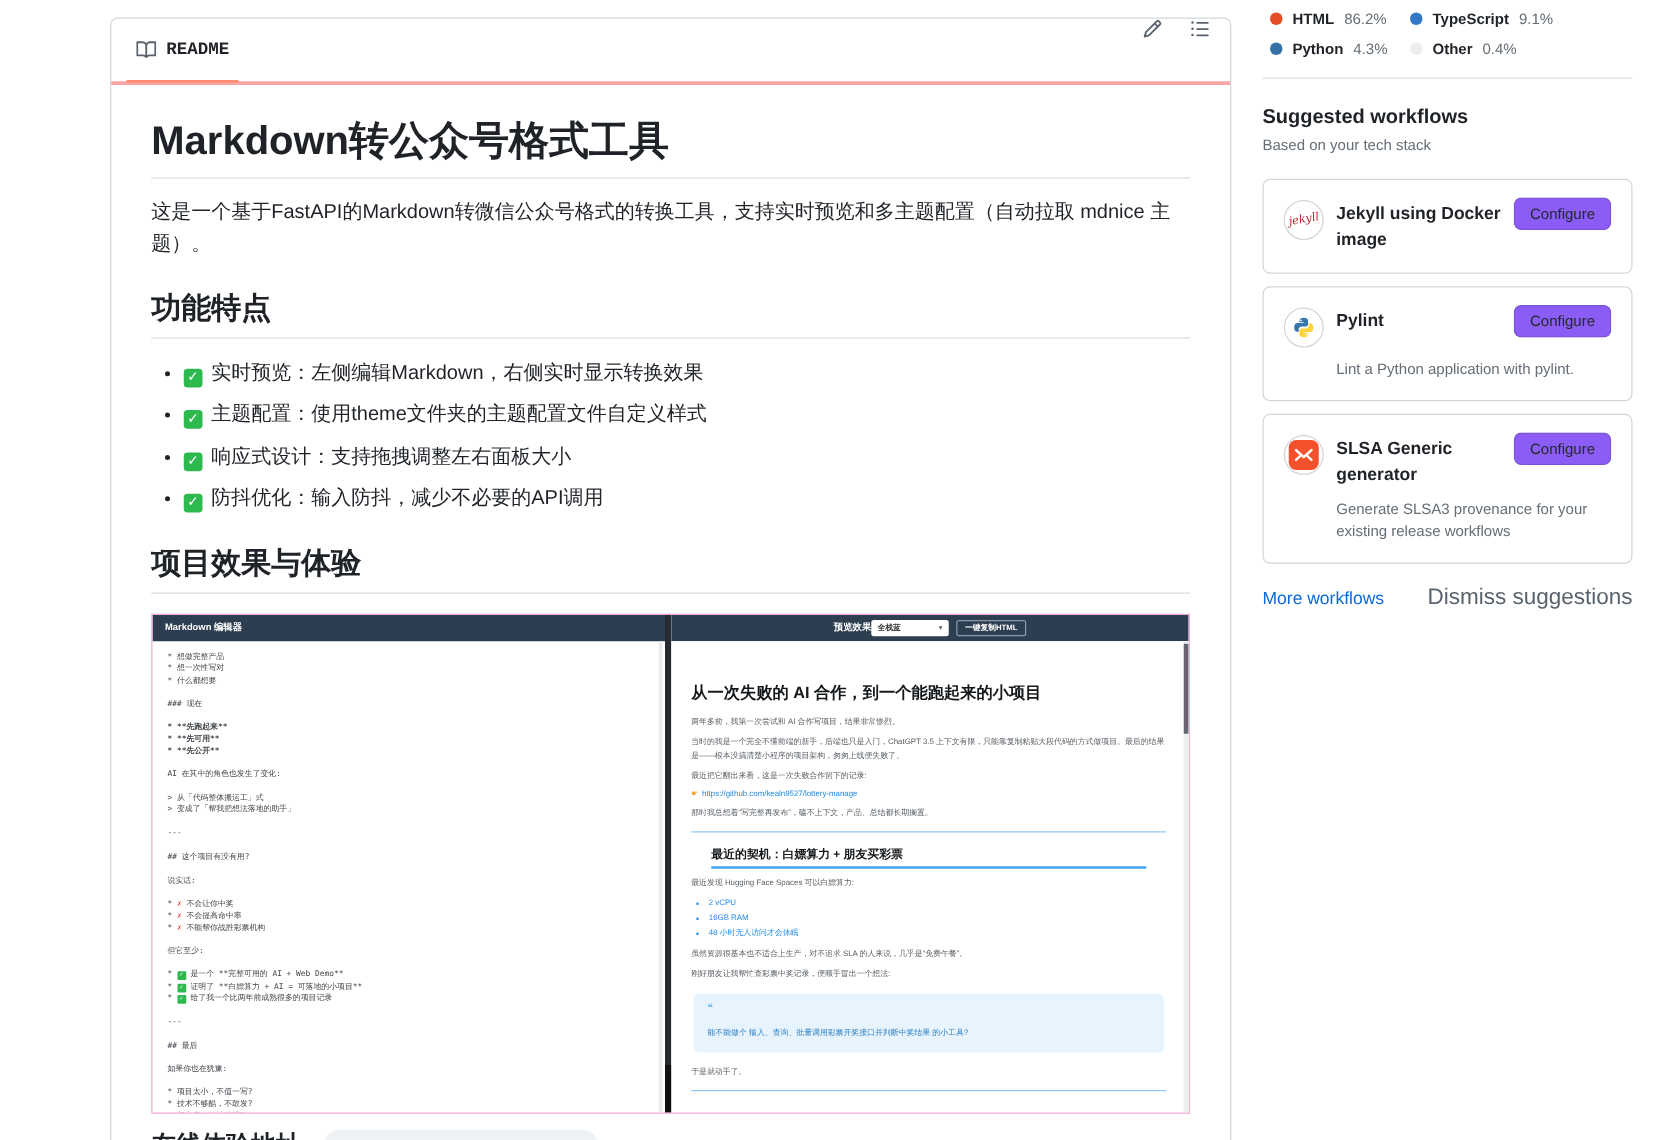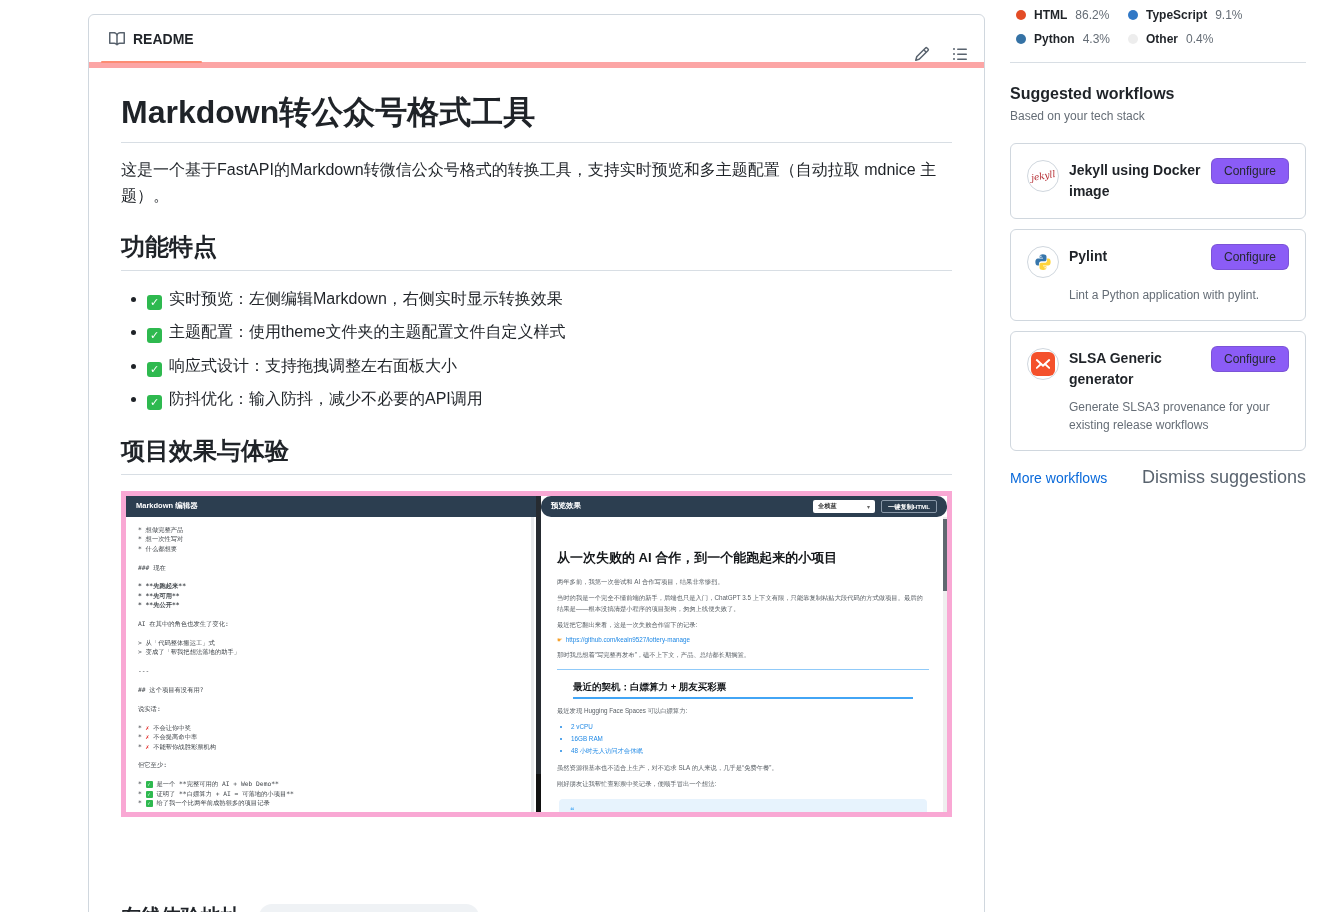--- a/index.html
+++ b/index.html
@@ -3,22 +3,22 @@
 <meta charset="utf-8">
 <style>
   * { box-sizing: border-box; margin: 0; padding: 0; }
   html,body { width:1332px; height:912px; overflow:hidden; background:#fff;
     font-family:"Liberation Sans","DejaVu Sans",sans-serif; color:#1f2328; }
   .page { position:relative; width:1332px; height:912px; }
 
   
   .readme-card { position:absolute; left:88px; top:14px; width:897px; height:1560px;
     border:1px solid #d0d7de; border-radius:6px; background:#fff; }
-  .readme-header { height:53px; display:flex; align-items:flex-end; padding:0 16px 0 8px;
-    border-bottom:6px solid #fca5a5; }
+  .readme-header { height:53px; display:flex; align-items:flex-start; padding:0 16px 0 8px;
+    border-bottom:3px solid #fca5a5;font-family:Liberation Mono, monospace; }
   .readme-tab { display:flex; align-items:center; gap:8px; padding:0 12px; height:100%;
     position:relative; font-size:14px; font-weight:600; cursor:pointer; }
   .tab-underline { position:absolute; left:4px; right:4px; bottom:-1px; height:2px;
     border-radius:2px; background:#fd8c73; }
   .octicon { fill:#59636e; }
   .header-actions { margin-left:auto; display:flex; gap:22px; align-items:center; }
   .icon-btn { cursor:pointer; display:flex; align-items:center; }
 
   .readme-body { padding:16px 32px 32px; }
   .md-title { font-size:32px; font-weight:600; line-height:1.25; margin-top:8px;
@@ -26,38 +26,38 @@
   .md-p { font-size:16px; line-height:1.6; margin-top:14px; }
   .md-h2 { font-size:24px; font-weight:600; line-height:1.25; margin-top:24px;
     padding-bottom:8px; border-bottom:1px solid #d8dee4; }
   .md-ul { margin:14px 0 0; padding-left:26px; }
   .md-ul li { font-size:16px; line-height:1.7; margin:6px 0; }
   .check-badge { display:inline-block; width:15px; height:15px; background:#2eb94f;
     border-radius:3px; color:#fff; font-size:11px; line-height:15px; text-align:center;
     vertical-align:-2px; margin-right:7px; font-weight:bold; }
 
   
-  .shot { margin-top:16px; height:326px; border:5px solid #f9a8d4; display:flex;
+  .shot { margin-top:16px; height:400px; border:1px solid #f9a8d4; display:flex;
     position:relative; overflow:hidden; background:#fff; }
   .shot-left { width:410px; flex:0 0 410px; display:flex; flex-direction:column; overflow:hidden; }
   .shot-header { background:#2c3e50; height:21px; flex:0 0 21px; display:flex;
     align-items:center; padding:0 10px; color:#fff; font-size:7.5px; font-weight:bold; }
   .ed-body { flex:1; padding:8px 12px; overflow:hidden;
     font-family:"DejaVu Sans Mono","Liberation Mono",monospace;
     font-size:6.3px; line-height:1.5; color:#41464b; }
   .ed-line { min-height:9.4px; white-space:pre-wrap; }
   .ed-line .xmark { color:#e53935; font-weight:bold; }
   .ed-line .vmark { display:inline-block; width:7px; height:7px; background:#2eb94f;
     border-radius:1px; color:#fff; font-size:5px; line-height:7px; text-align:center; }
   .ed-scrollbar { position:absolute; left:405px; top:21px; bottom:0; width:3px; background:#e9ebed; }
   .shot-divider { width:5px; flex:0 0 5px; background:#262b31; position:relative; }
   .shot-divider .grip { position:absolute; bottom:0; left:0; right:0; height:38px; background:#111; }
 
   .shot-right { flex:1; display:flex; flex-direction:column; position:relative; overflow:hidden; }
-  .shot-header-r { justify-content:space-between;border-radius:10px; }
+  .shot-header-r { justify-content:center; }
   .pv-controls { display:flex; align-items:center; gap:6px; }
   .pv-select { background:#fff; color:#333; font-size:6.2px; height:13px; padding:0 5px;
     border-radius:2px; display:flex; align-items:center; justify-content:space-between;
     min-width:62px; cursor:pointer; }
   .pv-caret { color:#666; font-size:6px; margin-left:8px; }
   .pv-copybtn { height:13px; padding:0 6px; border:1px solid #8a98a8; border-radius:2px;
     color:#fff; font-size:6.2px; background:transparent; cursor:pointer; line-height:11px; }
   .pv-body { flex:1; padding:12px 18px 4px 16px; overflow:hidden; background:#fff; }
   .pv-h1 { font-size:13px; font-weight:bold; color:#15181b; margin:20px 0 9px; }
   .pv-p { font-size:6.3px; color:#5a6066; line-height:1.75; margin:5px 0; }

